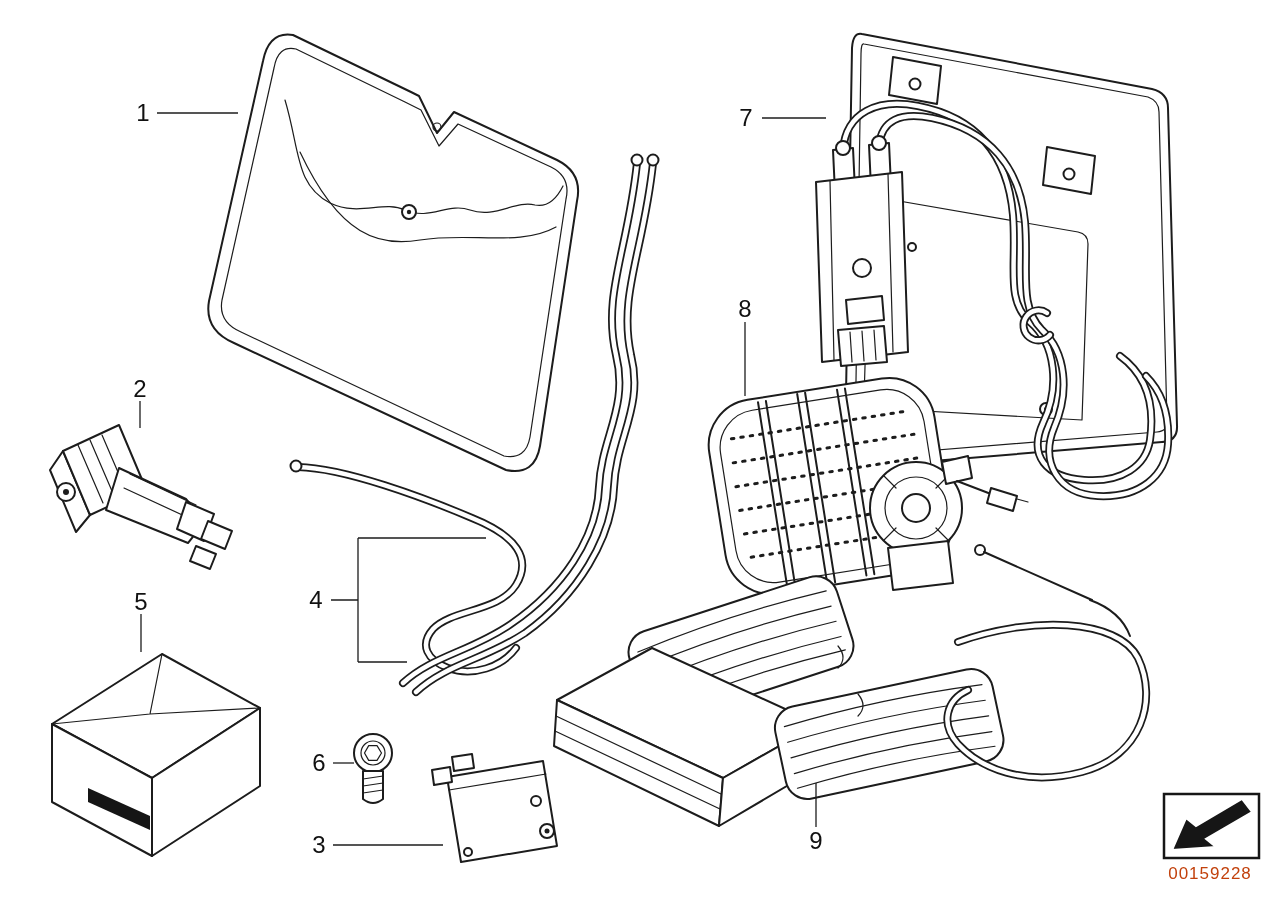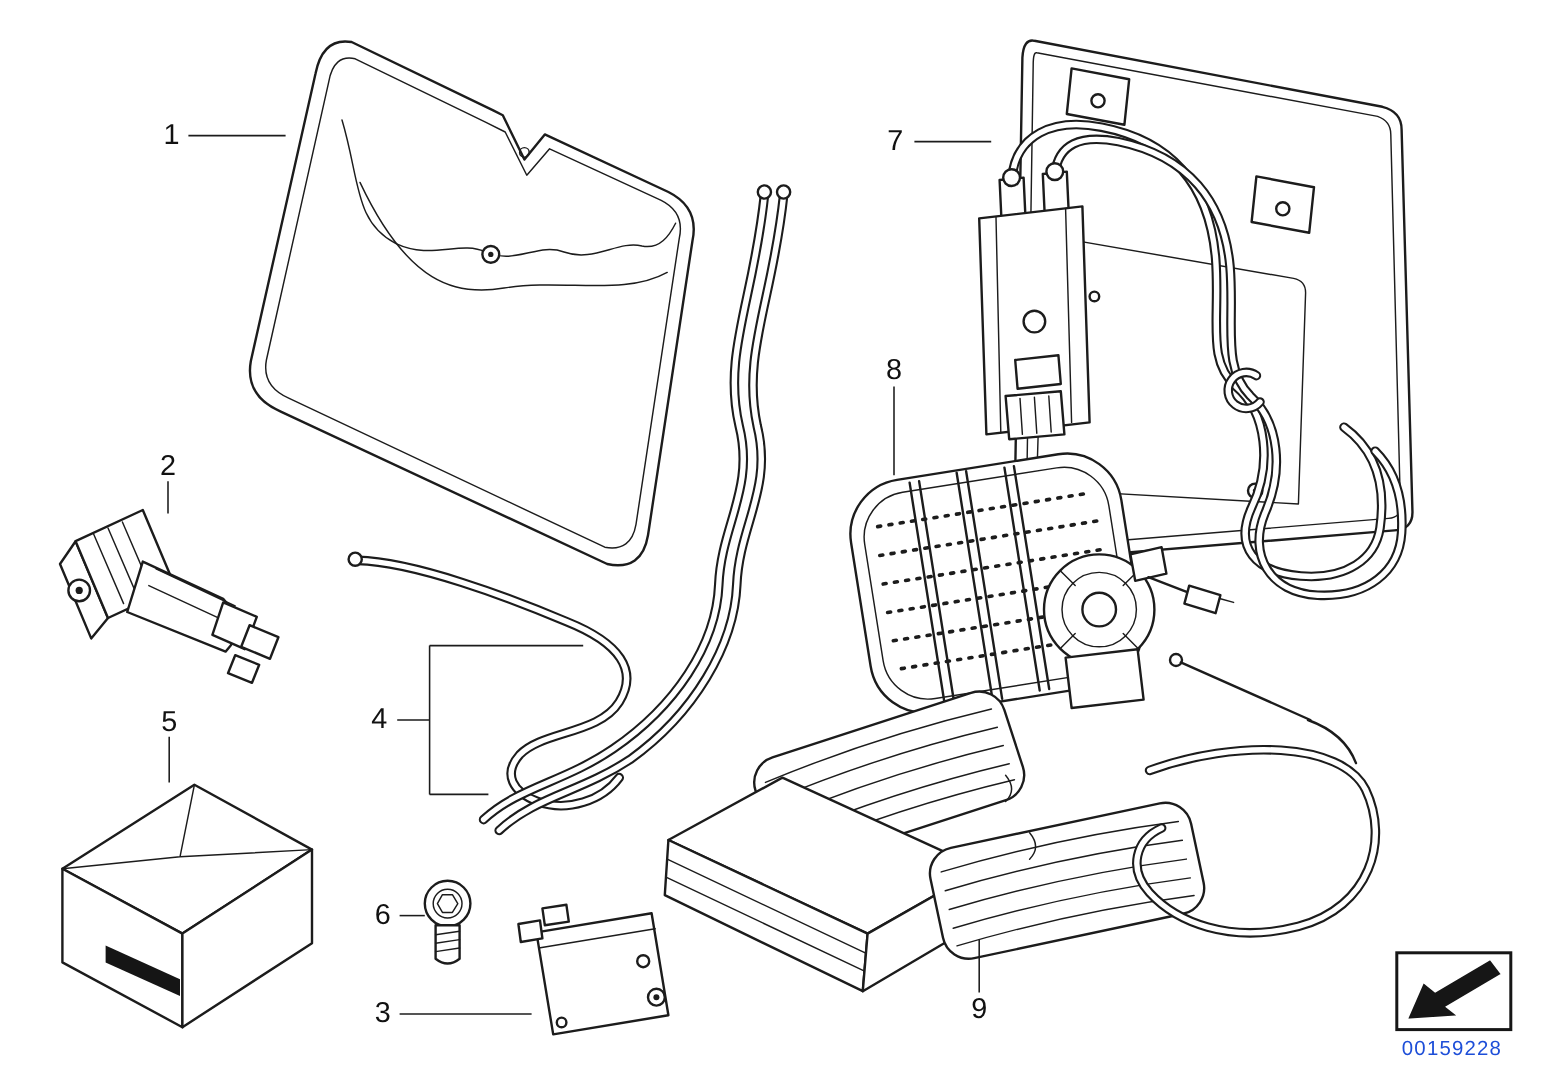--- a/index.html
+++ b/index.html
@@ -9,21 +9,21 @@
   .ln{fill:none;stroke:#1c1c1c;stroke-width:2;stroke-linejoin:round;stroke-linecap:round;}
   .ln-thin{stroke-width:1.2;}
   .fill-w{fill:#ffffff;stroke:#1c1c1c;stroke-width:2;stroke-linejoin:round;}
   .tube-o{fill:none;stroke:#1c1c1c;stroke-width:8;stroke-linecap:round;}
   .tube-i{fill:none;stroke:#ffffff;stroke-width:4.5;stroke-linecap:round;}
   .dots{fill:none;stroke:#1c1c1c;stroke-width:3;stroke-dasharray:2.5 7;stroke-linecap:round;}
   .leader path{stroke:#1c1c1c;stroke-width:1.3;fill:none;}
   .label{position:absolute;transform:translate(-50%,-50%);font-size:24px;color:#111;
          line-height:1;cursor:pointer;}
   .img-code{position:absolute;left:1160px;top:864px;width:100px;text-align:center;
-            font-size:17px;letter-spacing:1px;color:#1d4ed8;}
+            font-size:17px;letter-spacing:1px;color:#c2410c;}
 </style>
 </head>
 <body>
 
 <div class="page">
 
 <svg class="art" width="1288" height="910" viewBox="0 0 1288 910">
   <defs>
     <path id="hoseA" d="M 637 163 C 628 250 602 295 616 355 C 629 407 601 438 599 487 C 597 538 562 589 511 624 C 470 652 432 656 403 683"></path>
     <path id="hoseB" d="M 653 163 C 644 250 618 295 631 355 C 644 407 616 438 614 487 C 612 538 578 595 525 633 C 484 660 446 664 416 692"></path>

